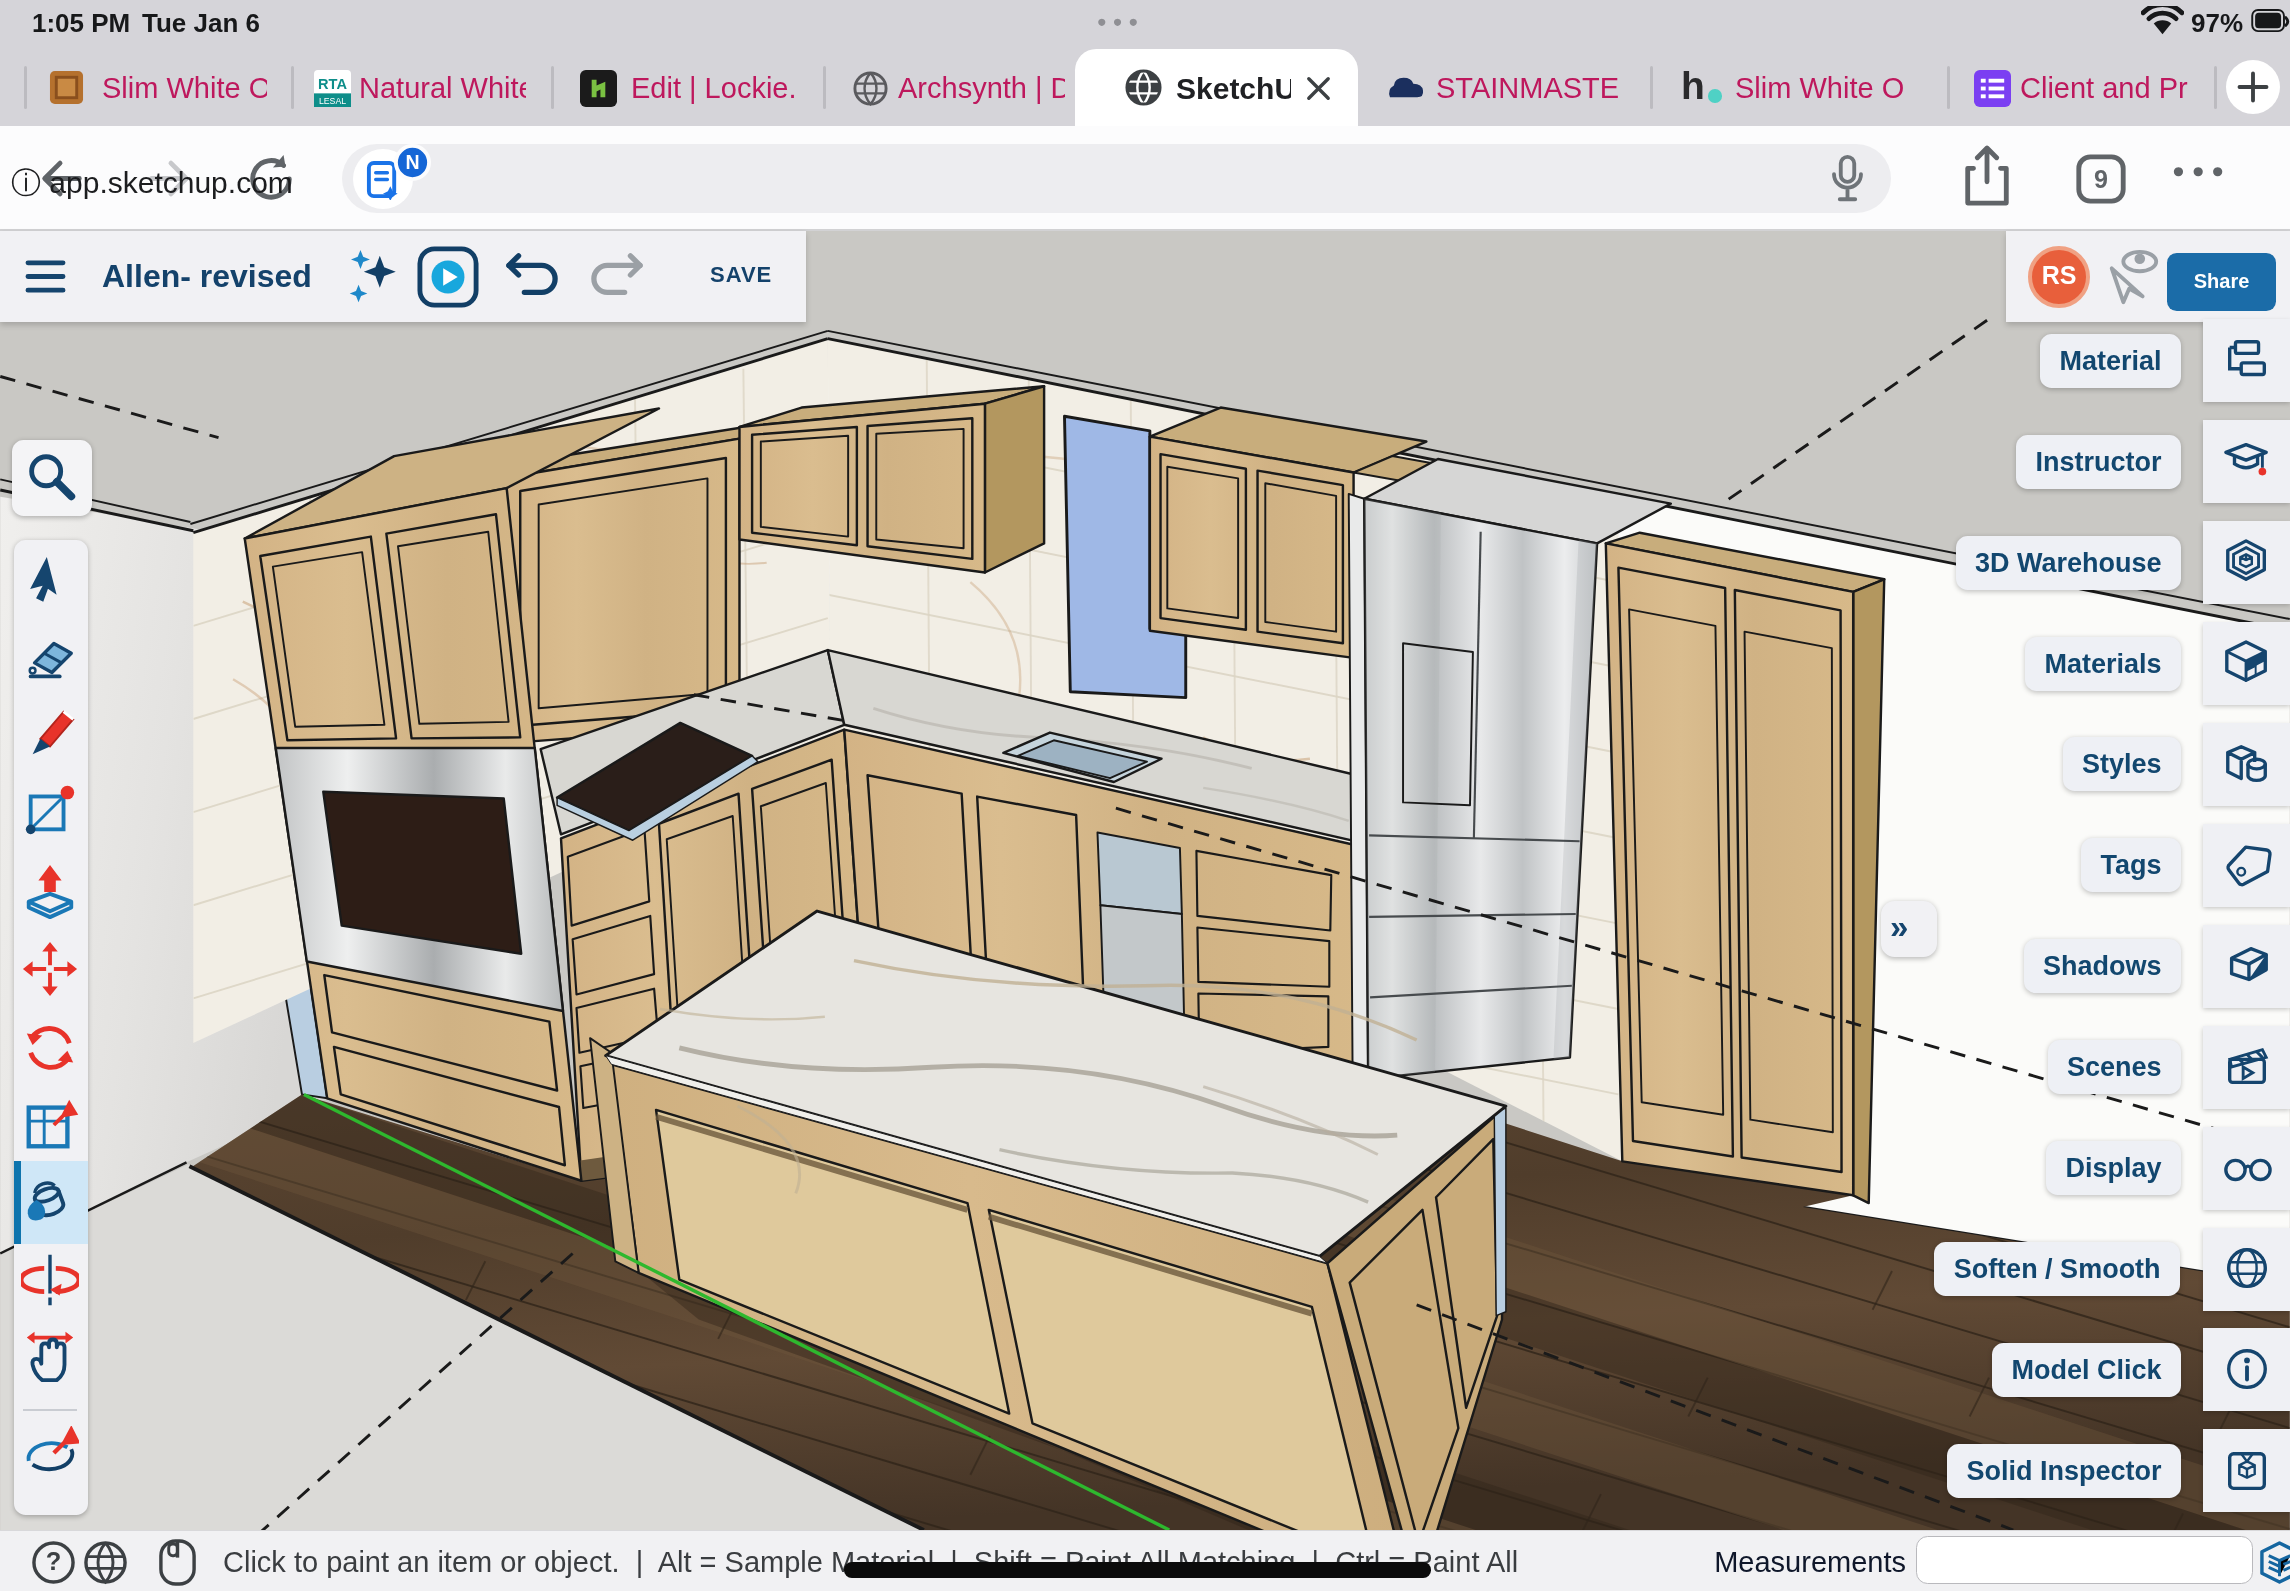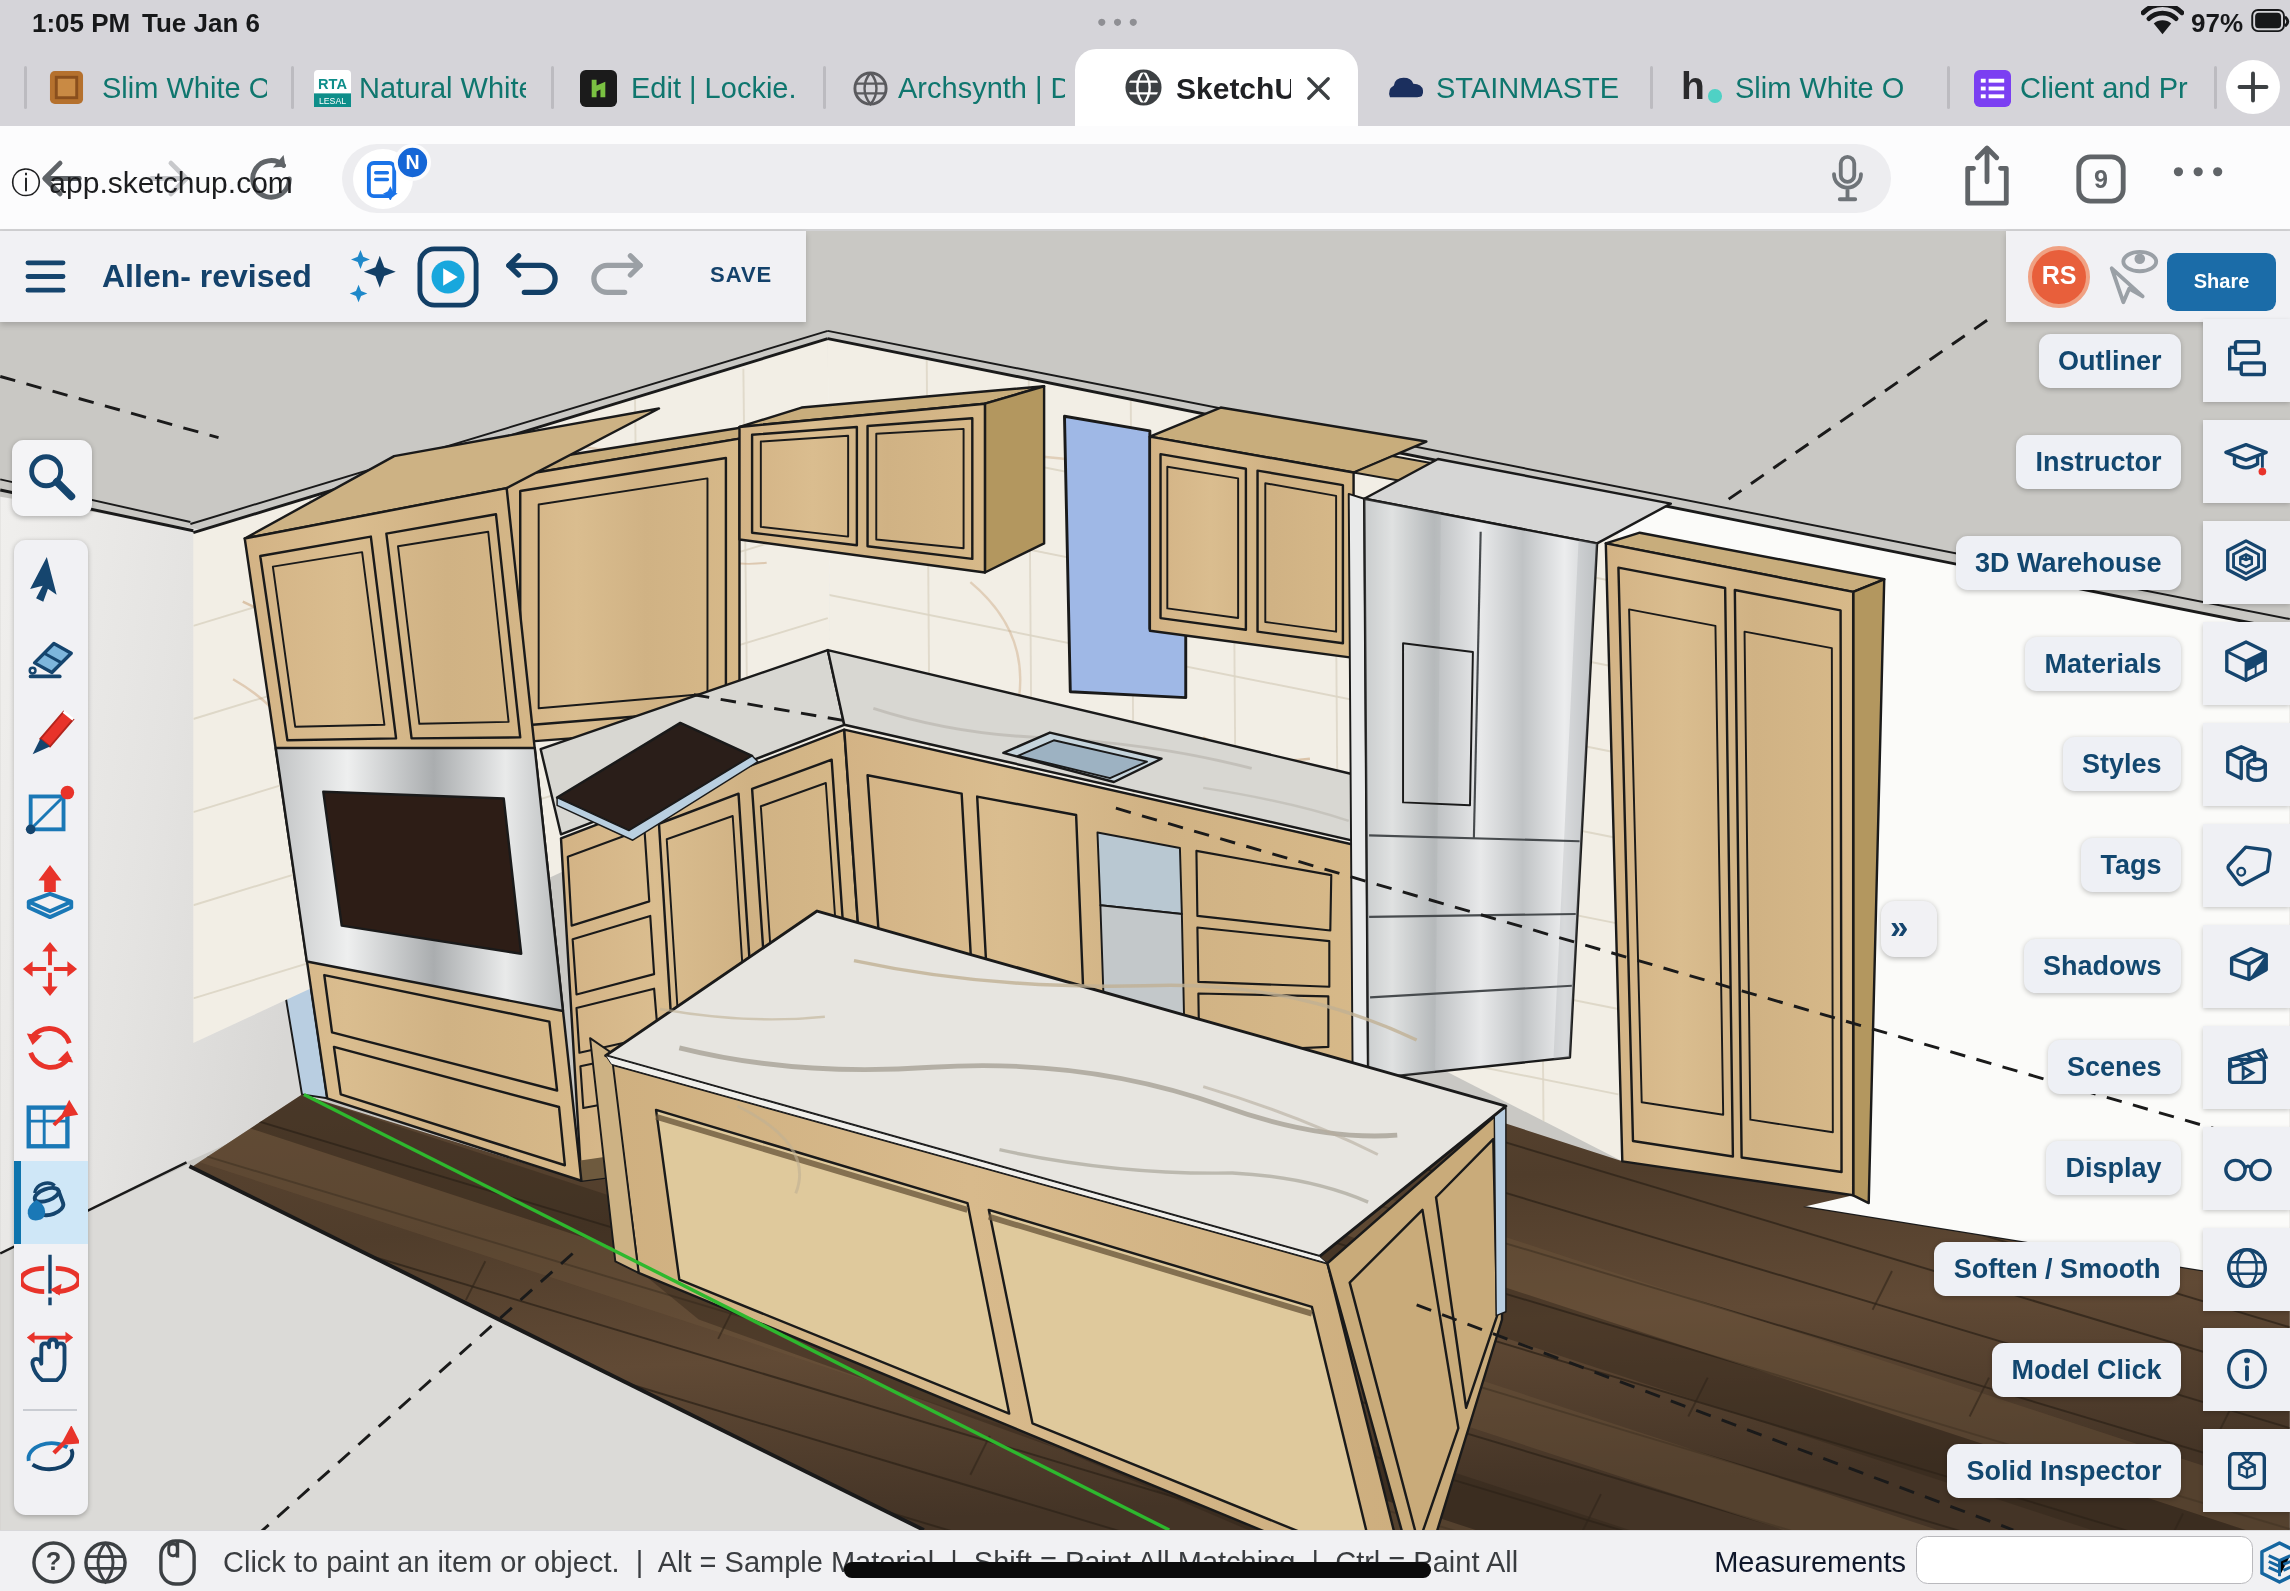--- a/index.html
+++ b/index.html
@@ -1,21 +1,21 @@
 <!DOCTYPE html>
 <html><head>
 <meta charset="utf-8">
 <style>
   html,body{margin:0;padding:0;}
   body{width:2290px;height:1591px;overflow:hidden;font-family:"Liberation Sans",sans-serif;position:relative;background:#c9c8c4;}
   .abs{position:absolute;}
   
   #topchrome{left:0;top:0;width:2290px;height:126px;background:#d5d4d9;}
   .statustxt{font-size:26px;font-weight:700;color:#17181a;}
-  .tabtxt{font-size:29px;color:#0f766e;white-space:nowrap;}
+  .tabtxt{font-size:29px;color:#be185d;white-space:nowrap;}
   .tabsep{width:2.9px;height:43px;background:#bcbbc0;border-radius:1.9px;}
   #activetab{background:#ffffff;border-radius:21.3px 21.3px 0 0;}
   
   #urlrow{left:0;top:126px;width:2290px;height:105px;background:#fcfcfd;}
   #urlpill{left:342px;top:18.4px;width:1549px;height:69px;background:#ededf0;border-radius:35px;}
   .urltxt{font-size:30px;color:#1c1d1f;}
   
   #sk-topleft{left:0;top:231px;width:806px;height:91px;background:#f1f1f4;box-shadow:0 2.9px 5.8px rgba(0,0,0,0.18);}
   #sk-topright{left:2006px;top:231px;width:284px;height:91px;background:#f1f1f4;box-shadow:0 2.9px 5.8px rgba(0,0,0,0.18);}
   #sk-title{font-size:32px;font-weight:700;color:#14426b;}
@@ -525,21 +525,21 @@
 <path d="M22 56 q-8 -6 -10 -16 q-1 -6 4 -6 q4 0 5 5 V22 q0 -4 4 -4 q4 0 4 4 v-4 q0 -4 4 -4 q4 0 4 4 v4 q0 -4 4 -4 q4 0 4 4 v18 q0 10 -8 16 Z" fill="none" stroke="#15456e" stroke-width="4" stroke-linejoin="round"></path>
   </svg>
 <div class="abs" style="left:23px;top:1409px;width:54px;height:1.9px;background:#c9ccd2"></div>
 <svg class="abs" style="left:21.3px;top:1426px" width="58" height="58" viewBox="0 0 60 60">
     <path d="M8 36 a24 16 0 0 1 40 -14" fill="none" stroke="#1a78b6" stroke-width="4"></path>
 <path d="M52 24 a24 16 0 0 1 -40 16" fill="none" stroke="#123f66" stroke-width="4"></path>
 <path d="M34 28 L52 10 M52 4 l6 12 l-13 1 Z" stroke="#e8332a" stroke-width="4.5" fill="#e8332a"></path>
   </svg>
 
 <div id="rightbar" class="abs" style="left:0;top:0;width:2290px;height:1591px">
-    <div class="rlabel" style="right:109px;top:334px">Outliner</div>
+    <div class="rlabel" style="right:109px;top:334px">Material</div>
 <div class="rtile" style="top:319px"></div>
 <svg class="abs" style="left:2222px;top:336px" width="50" height="50" viewBox="0 0 52 52">
       <rect x="14" y="6" width="24" height="12" rx="2" fill="none" stroke="#15456e" stroke-width="3.5"></rect>
 <rect x="20" y="28" width="24" height="12" rx="2" fill="none" stroke="#15456e" stroke-width="3.5"></rect>
 <path d="M8 12 v22 h12 M8 12 h6" fill="none" stroke="#15456e" stroke-width="3.5"></path>
     </svg>
 <div class="rlabel" style="right:109px;top:435px">Instructor</div>
 <div class="rtile" style="top:420px"></div>
 <svg class="abs" style="left:2222px;top:437px" width="50" height="50" viewBox="0 0 52 52">
       <path d="M25 8 L46 16 L25 24 L4 16 Z" fill="none" stroke="#15456e" stroke-width="3.5" stroke-linejoin="round"></path>

